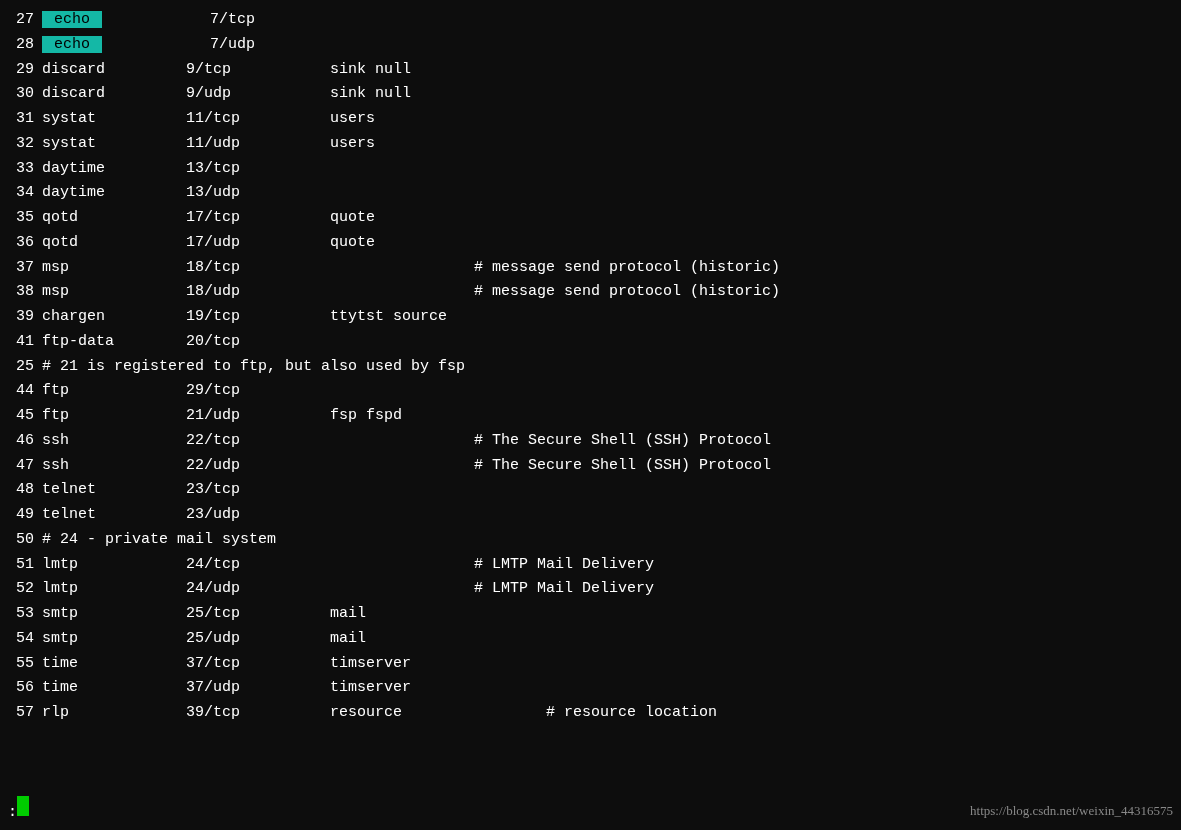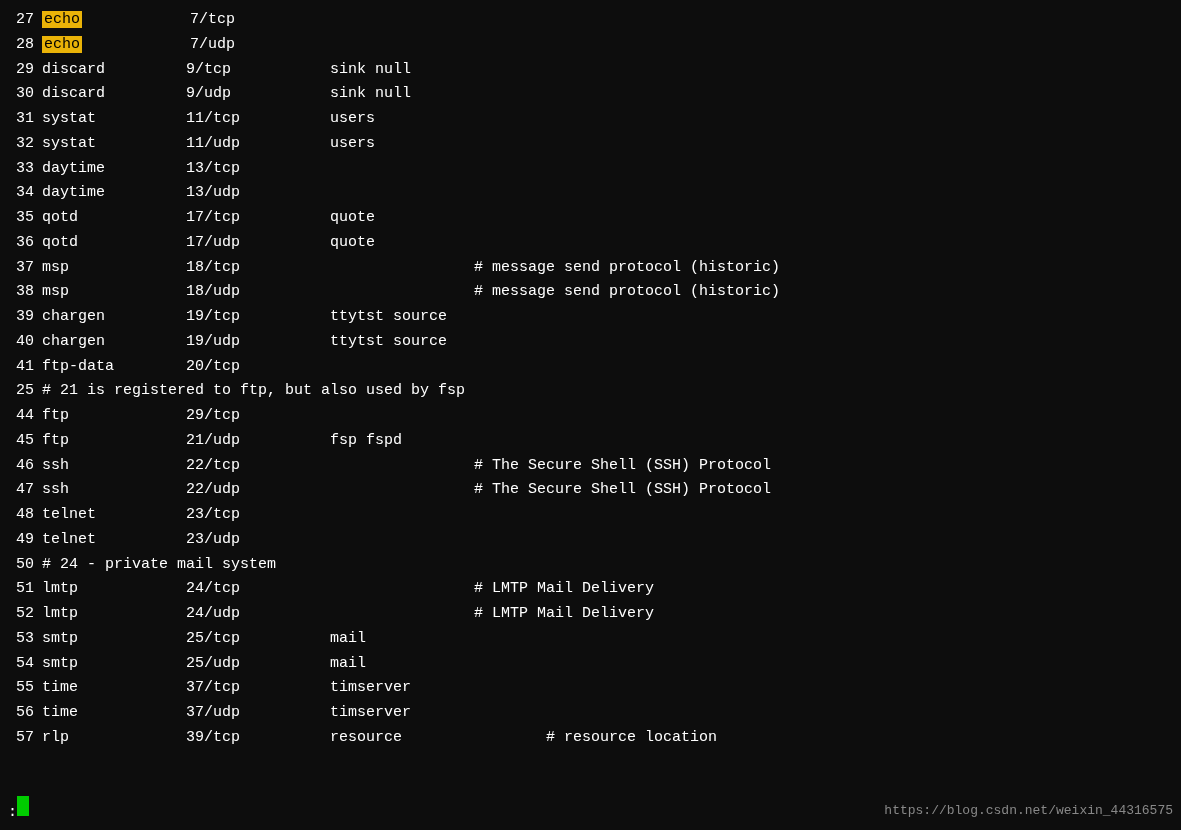--- a/index.html
+++ b/index.html
@@ -40,23 +40,23 @@
       padding-right: 8px;
       user-select: none;
     }
 
     .line-content {
       color: #ffffff;
       flex: 1;
     }
 
     .highlight-green {
-      background-color: #eab308;
+      background-color: #14b8a6;
       color: #000000;
-      padding: 0 2px;
+      padding: 0 12px;
     }
 
     #footer {
       position: absolute;
       bottom: 4px;
       left: 0;
       right: 0;
       display: flex;
       justify-content: space-between;
       align-items: center;
@@ -66,20 +66,21 @@
     #cursor-block {
       background-color: #00cc00;
       width: 12px;
       height: 20px;
       display: inline-block;
     }
 
     #footer-url {
       color: #888888;
       font-size: 13px;
+      font-family: Liberation Serif, serif;
     }
   </style>
 </head>
 <body>
 
 <div id="terminal">
 
   <div class="line">
     <span class="line-num">27</span>
     <span class="line-content"><span class="highlight-green">echo</span>            7/tcp</span>
@@ -138,24 +139,20 @@
   <div class="line">
     <span class="line-num">38</span>
     <span class="line-content">msp             18/udp                          # message send protocol (historic)</span>
   </div>
 
   <div class="line">
     <span class="line-num">39</span>
     <span class="line-content">chargen         19/tcp          ttytst source</span>
   </div>
 
-  <div class="line">
-    <span class="line-num">40</span>
-    <span class="line-content">chargen         19/udp          ttytst source</span>
-  </div>
 
   <div class="line">
     <span class="line-num">41</span>
     <span class="line-content">ftp-data        20/tcp</span>
   </div>
 
 
   <div class="line">
     <span class="line-num">25</span>
     <span class="line-content"># 21 is registered to ftp, but also used by fsp</span>

